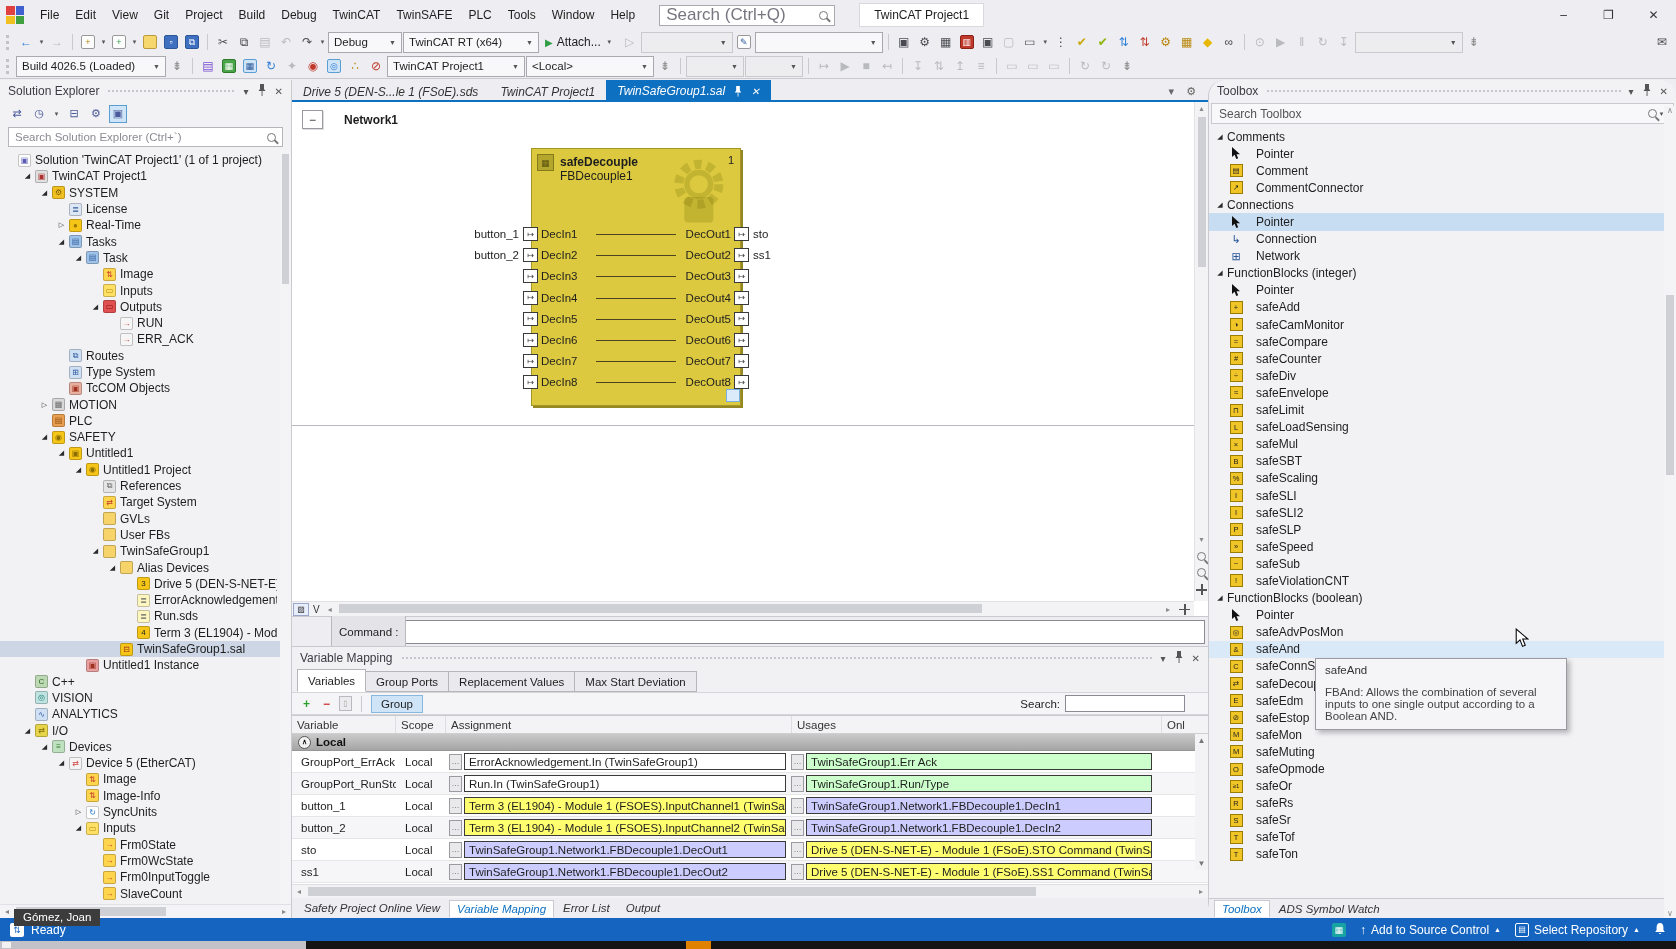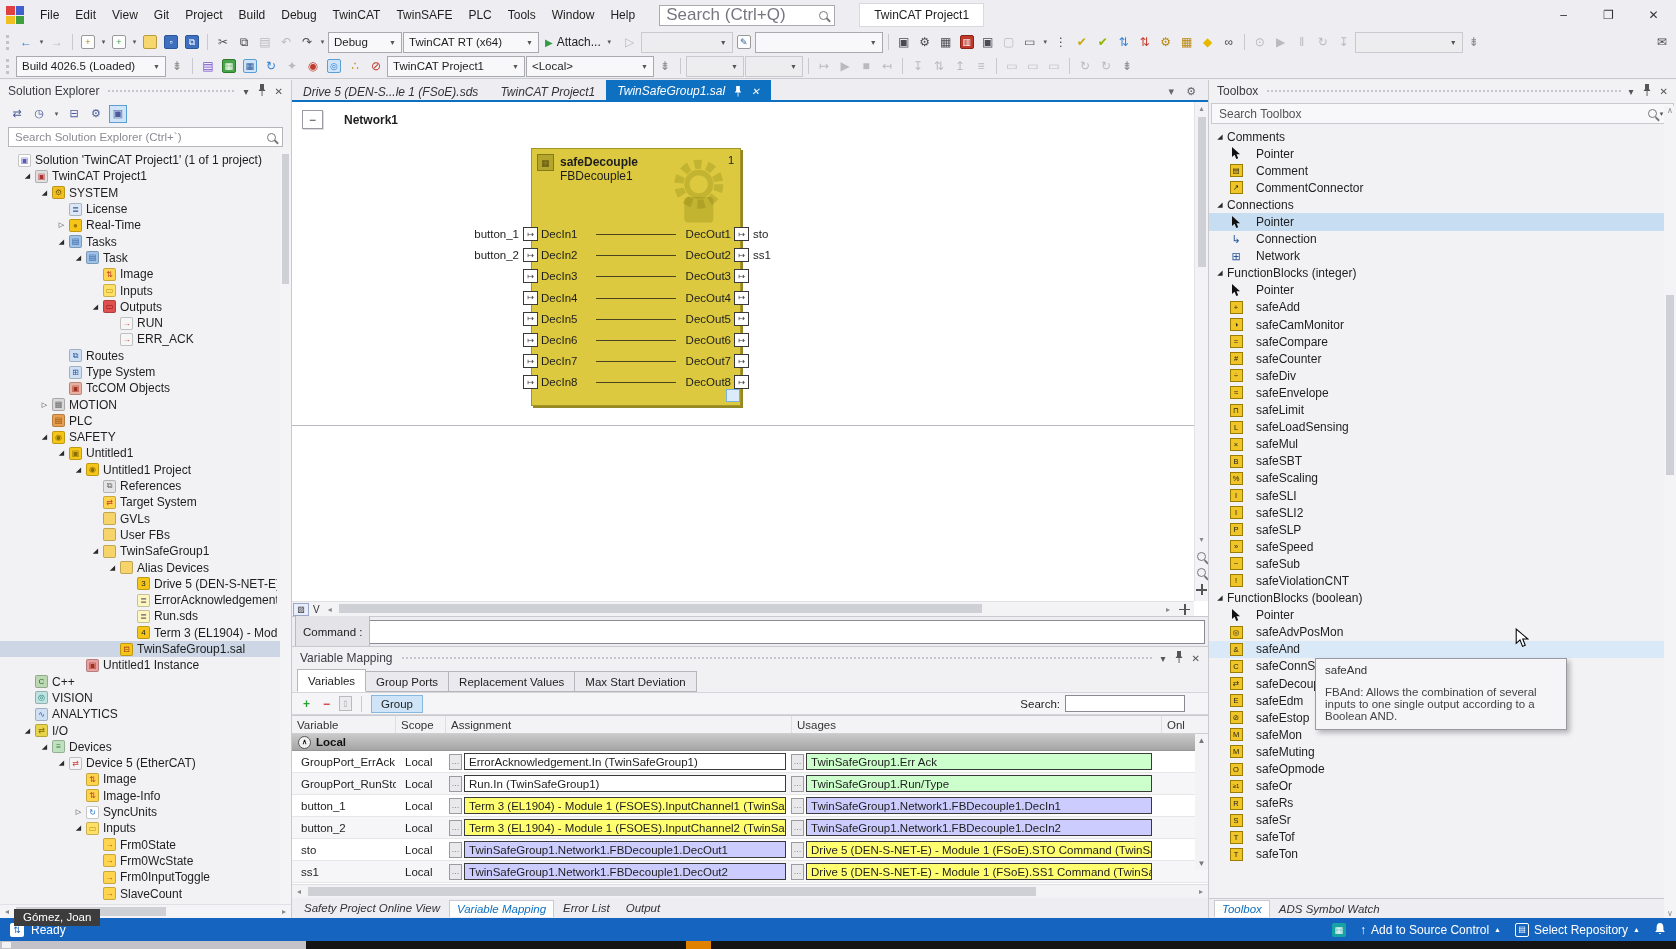--- a/index.html
+++ b/index.html
@@ -104,21 +104,21 @@
   .ed-vscroll .thm{position:absolute;top:2px;left:3px;width:8px;height:150px;background:#cfcfd6;}
   .zoomtools{display:flex;flex-direction:column;align-items:center;gap:7px;padding:6px 0;}
   .cross{position:relative;width:11px;height:11px;}
   .cross::before{content:"";position:absolute;left:5px;top:0;width:1.6px;height:11px;background:#555;}
   .cross::after{content:"";position:absolute;top:5px;left:0;height:1.6px;width:11px;background:#555;}
   .ed-bottom{position:absolute;left:0;right:14px;bottom:0;height:15px;background:#f3f3f5;border-top:1px solid #e2e2e6;display:flex;align-items:center;}
   .edb-chip{width:16px;height:13px;margin:0 1px;border:1px solid #9aa7c9;background:#e8eefb;display:flex;align-items:center;justify-content:center;font-size:8px;color:#333;}
   .edb-lbl{font-size:10px;color:#333;padding:0 3px;}
 
   .cmd-row{height:30px;background:#eeeef2;display:flex;align-items:center;padding:0 3px;border-top:1px solid #c9c9d0;flex:none;}
-  .cmd-label{height:36px;background:#e3e3e8;border:1px solid #b9b9c0;display:flex;align-items:center;padding:0 7px;font-size:11.5px;flex:none;}
+  .cmd-label{height:36px;background:#e3e3e8;border:1px solid #b9b9c0;display:flex;align-items:center;padding:0 7px;font-size:11.5px;flex:none;margin-left:36px;}
   .cmd-input{flex:1;height:24px;background:#fff;border:1px solid #8a8a92;border-left:none;}
 
   
   #vm{height:252px;display:flex;flex-direction:column;background:#f1f1f4;border-top:1px solid #c9c9d0;flex:none;}
   .vm-tabs{height:23px;display:flex;align-items:flex-end;padding-left:5px;flex:none;}
   .vtab{height:21px;padding:0 10px;display:flex;align-items:center;border:1px solid #b5b5bc;border-left:none;background:#eaeaee;font-size:11.5px;}
   .vtab:first-child{border-left:1px solid #b5b5bc;}
   .vtab.active{background:#fff;height:23px;border-bottom:1px solid #fff;z-index:1;}
   .vm-toolbar{height:23px;display:flex;align-items:center;gap:5px;padding:0 7px;border:1px solid #d5d5da;border-left:none;border-right:none;background:#f5f5f8;flex:none;}
   .vmi{width:15px;text-align:center;font-weight:bold;font-size:12px;}
@@ -144,21 +144,21 @@
   .c-yellow{background:#ffff70;}
   .c-lav{background:#ccccff;}
   .vm-vscroll{position:absolute;right:0;top:18px;bottom:14px;width:13px;background:#f3f3f5;display:flex;flex-direction:column;align-items:center;justify-content:space-between;font-size:8px;color:#777;padding:2px 0;}
   .vm-hscroll{height:14px;display:flex;align-items:center;background:#f3f3f5;border-top:1px solid #dedee2;flex:none;}
 
   .bottom-tabs{height:20px;display:flex;align-items:center;background:#eeeef2;padding-left:5px;gap:2px;font-size:11.5px;flex:none;}
   .btab{padding:2px 7px;color:#333;font-style:italic;}
   .btab.active{background:#fff;border:1px solid #c9c9d0;border-bottom:none;color:#0e70c0;}
 
   
-  #toolbox{width:468px;flex:none;border-left:1px solid #c9c9d0;display:flex;flex-direction:column;background:#f2f2f5;position:relative;}
+  #toolbox{width:468px;flex:none;border-left:1px solid #c9c9d0;display:flex;flex-direction:column;background:#f2f2f5;position:relative;border-radius:16px;}
   .tbx-search{margin:1px 2px 0 2px;height:21px;border:1px solid #c9c9ce;background:#f8f8fa;display:flex;align-items:center;padding:0 7px;color:#555;font-size:12px;flex:none;}
   .tbx-search .ph{flex:1;}
   #tbx-list{flex:1;overflow:hidden;position:relative;padding-top:4px;}
   .xrow{height:17.1px;display:flex;align-items:center;white-space:nowrap;}
   .xrow .texp{width:14px;margin-left:4px;}
   .xrow.item{padding-left:20px;}
   .xrow.sel{background:#c7ddf2;}
   .xrow.hover{background:#d9e9f8;}
   .xicon{width:14px;height:14px;flex:none;display:flex;align-items:center;justify-content:center;margin-right:13px;}
   .ychip{width:13px;height:13px;background:#f0c527;border:1px solid #9a7d00;font-size:7.5px;display:flex;align-items:center;justify-content:center;color:#1e1e1e;}

